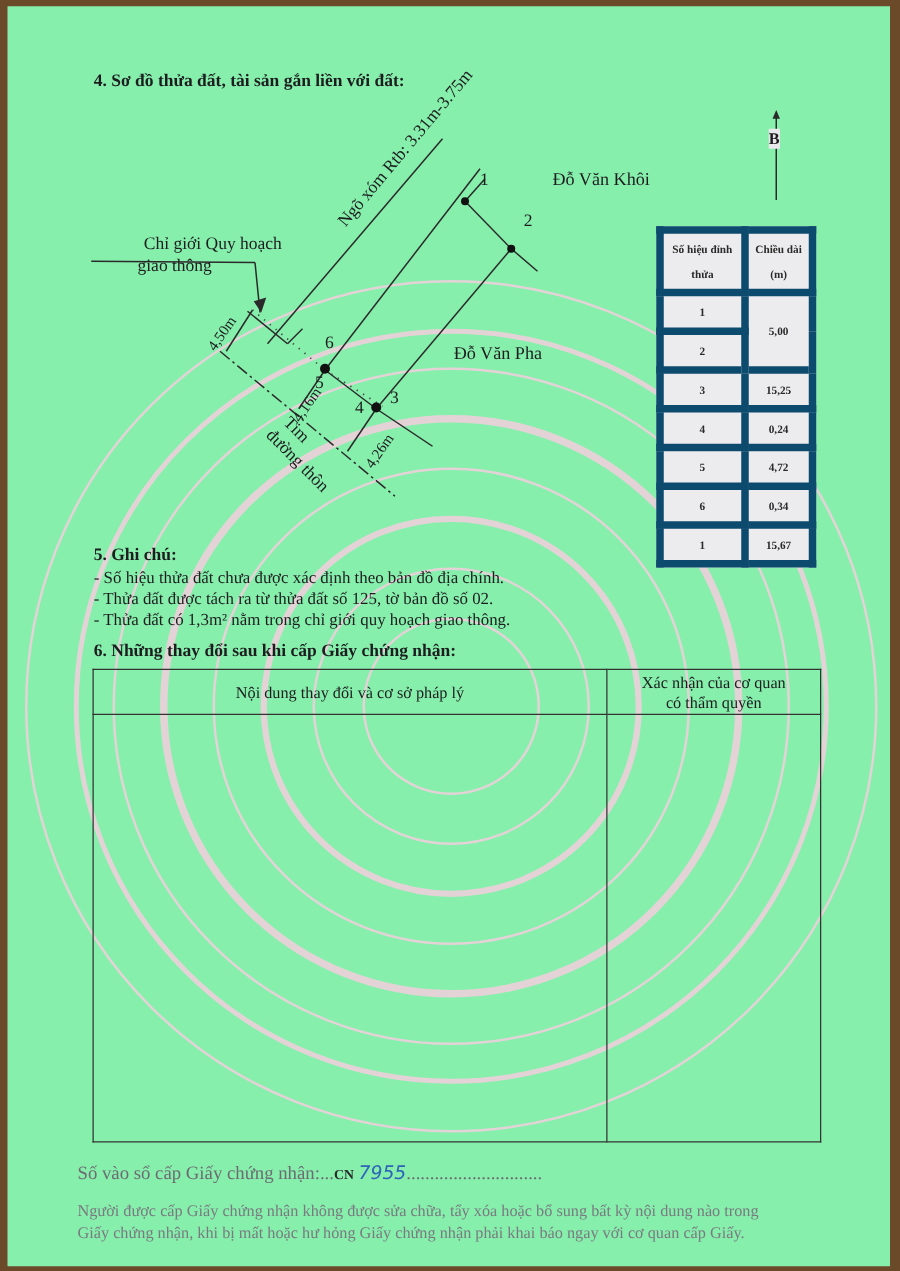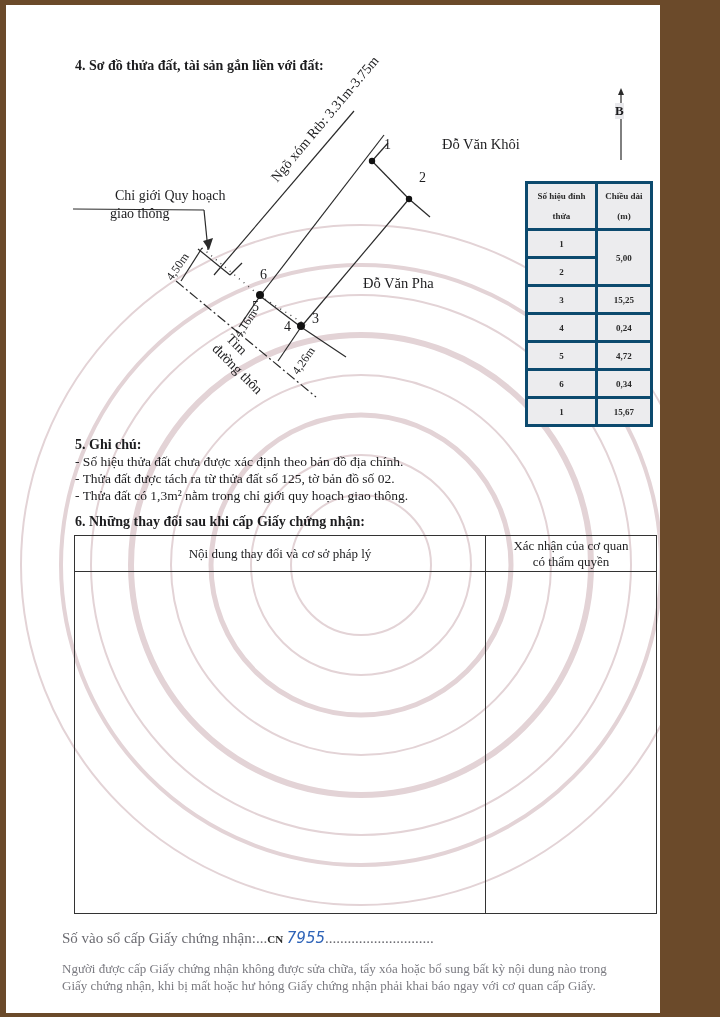--- a/index.html
+++ b/index.html
@@ -3,38 +3,38 @@
 <meta charset="utf-8">
 <style>
   html, body { margin:0; padding:0; }
   body {
     width:720px; height:1017px; overflow:hidden;
     background:#6b4a2a;
     font-family:"Liberation Serif", "DejaVu Serif", serif;
     color:#1d1d1f;
   }
   .page {
-    position:absolute; left:6px; top:5px; width:654px; height:1008px;
-    background:#ffffff;
+    position:absolute; left:6px; top:5px; width:706px; height:1008px;
+    background:#86efac;
     overflow:hidden;
   }
   .watermark {
     position:absolute; left:0; top:0; width:706px; height:1008px;
     pointer-events:none;
   }
   .abs { position:absolute; }
   .h-bold { font-weight:bold; font-size:14px; }
   .diagram { position:absolute; left:0; top:0; width:706px; height:430px; }
   .len-table {
     position:absolute; left:519px; top:176px; width:128px; height:228px;
     border-collapse:collapse; font-size:9px; font-weight:bold;
     color:#2a2a2a; background:#ececee;
   }
   .len-table td, .len-table th {
-    border:3px solid #0c4a6e; text-align:center; padding:0;
+    border:6px solid #0c4a6e; text-align:center; padding:0;
   }
   .len-table th { height:44px; font-size:9px; line-height:20px; }
   .len-table td { height:25px; }
   .notes { position:absolute; left:69px; top:431px; font-size:13.5px; line-height:17px; }
   .notes .title { font-weight:bold; font-size:14px; }
   .changes-title { position:absolute; left:69px; top:509px; font-weight:bold; font-size:14px; }
   .changes-table {
     position:absolute; left:68px; top:530px; width:583px; height:379px;
     border-collapse:collapse; font-size:13px;
   }

